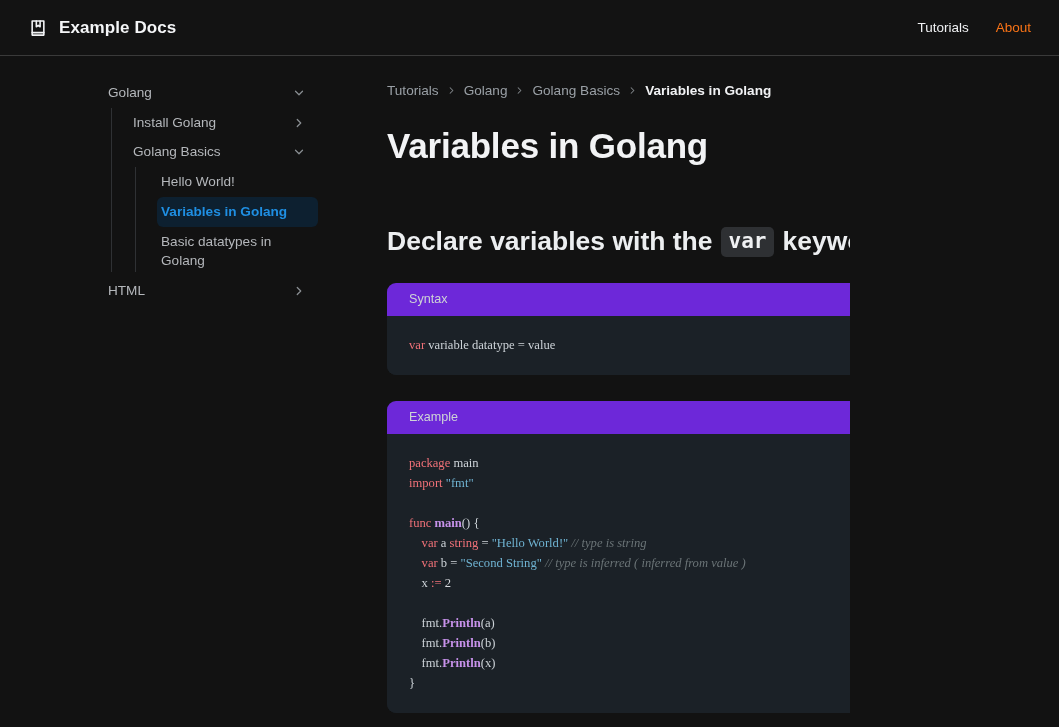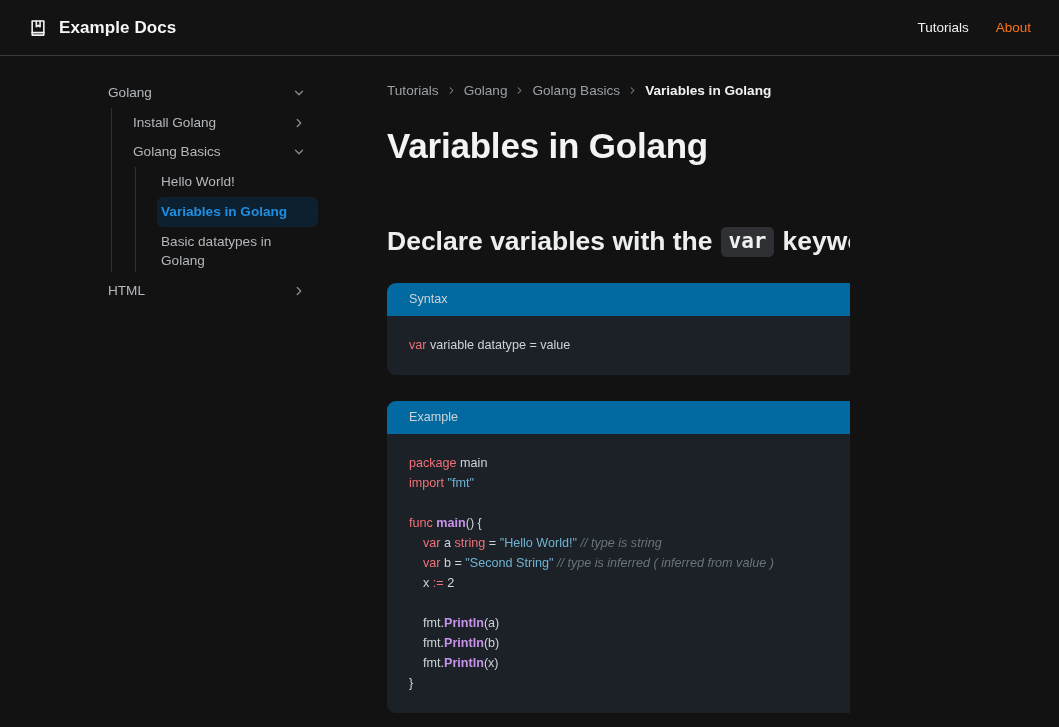--- a/index.html
+++ b/index.html
@@ -165,29 +165,29 @@
 
   
   .code-card {
     margin-top: 26px;
     width: 665px;
     border-radius: 9px;
     overflow: hidden;
     background: #1b2127;
   }
   .code-card-head {
-    background: #0369a1;
+    background: #6d28d9;
     color: #ced3d6;
     font-size: 12.6px;
     padding: 9px 22px 10px 22px;
   }
   .code-card-body {
     background: #1b2127;
     padding: 19px 22px 20px 22px;
-    font-family: Liberation Sans, sans-serif;
+    font-family: Liberation Serif, serif;
     font-size: 12.6px;
     line-height: 20px;
     white-space: pre;
     color: #cdd3d8;
     overflow: hidden;
   }
   .tok-kw   { color: #f07178; }
   .tok-fn   { color: #c792ea; font-weight: bold; }
   .tok-str  { color: #6fb3d2; }
   .tok-cmt  { color: #6b7477; font-style: italic; }

